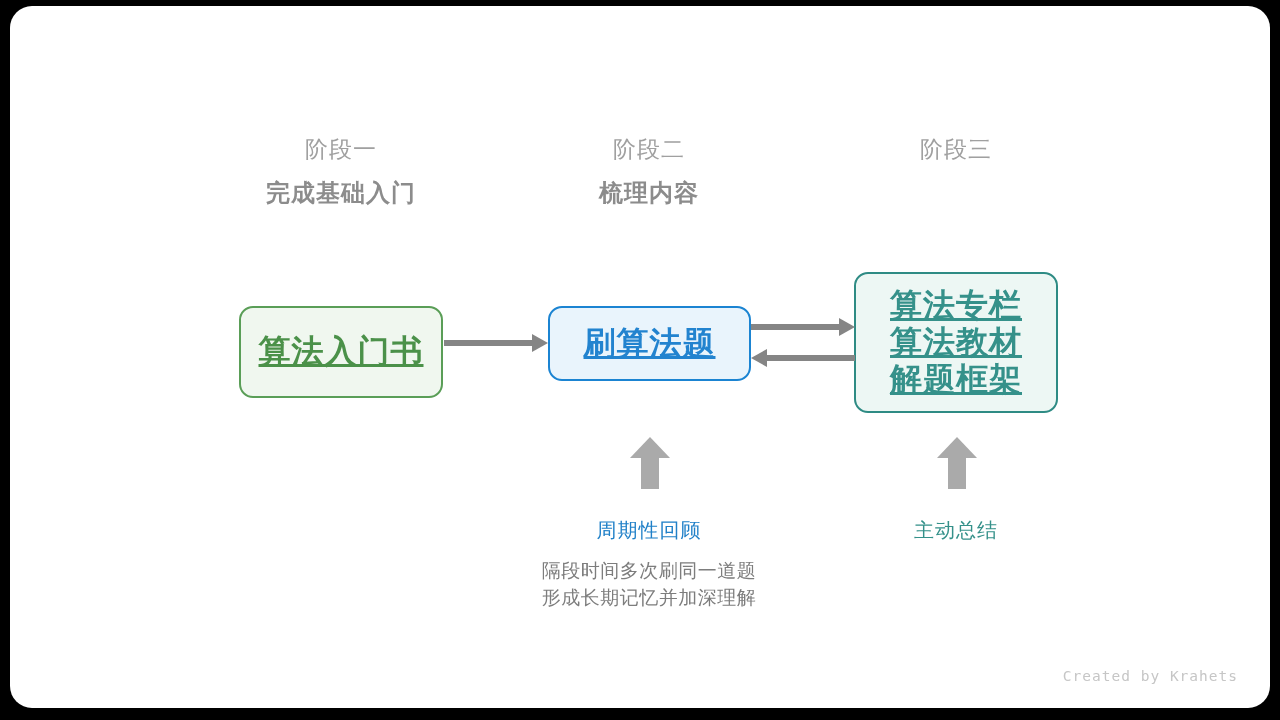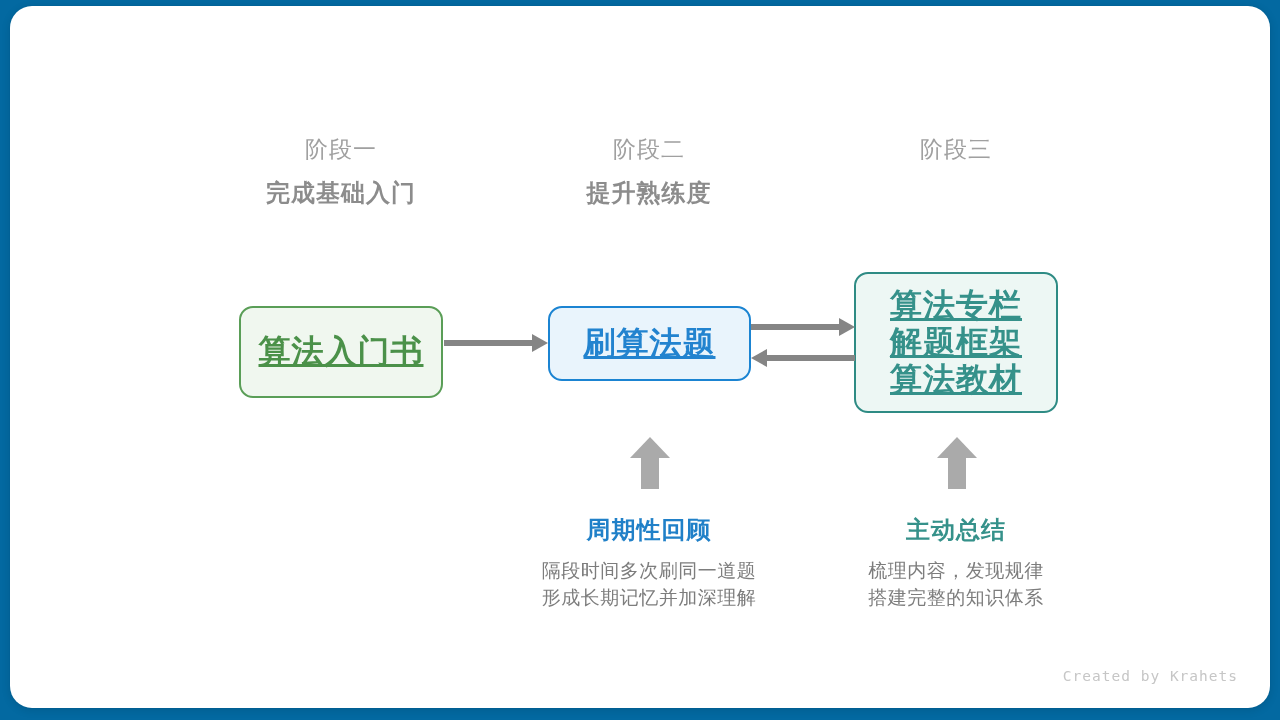--- a/index.html
+++ b/index.html
@@ -10,21 +10,21 @@
     width: 1280px;
     height: 720px;
     background: #ffffff;
     font-family: "Liberation Sans", "DejaVu Sans", sans-serif;
     overflow: hidden;
   }
   #canvas {
     position: relative;
     width: 1280px;
     height: 720px;
-    background: #0369a1;
+    background: #000000;
   }
   
   .card {
     position: absolute;
     left: 10px;
     top: 6px;
     width: 1260px;
     height: 702px;
     background: #ffffff;
     border-radius: 22px;
@@ -150,22 +150,22 @@
   #up-arrow-review  { left: 620px; top: 431px; }
   #up-arrow-summary { left: 927px; top: 431px; }
 
   
   .annot {
     position: absolute;
     width: 300px;
     text-align: center;
   }
   .annot .annot-title {
-    font-size: 24px;
-    font-weight: bold;
+    font-size: 20px;
+    font-weight: normal;
     line-height: 32px;
     letter-spacing: 1px;
   }
   .annot .annot-desc {
     font-size: 19px;
     color: #7d7d7d;
     line-height: 27px;
     letter-spacing: 0.5px;
     margin-top: 11px;
   }
@@ -190,38 +190,38 @@
 
 <div id="canvas">
   <div class="card">
 
     <div class="stage" id="stage-1">
       <div class="stage-num">阶段一</div>
       <div class="stage-title">完成基础入门</div>
     </div>
     <div class="stage" id="stage-2">
       <div class="stage-num">阶段二</div>
-      <div class="stage-title">提升熟练度</div>
+      <div class="stage-title">梳理内容</div>
     </div>
     <div class="stage" id="stage-3">
       <div class="stage-num">阶段三</div>
     </div>
 
     <div class="node" id="node-book">
       <div class="line">算法入门书</div>
     </div>
 
     <div class="node" id="node-practice">
       <div class="line">刷算法题</div>
     </div>
 
     <div class="node" id="node-resources">
       <div class="line">算法专栏</div>
+      <div class="line">算法教材</div>
       <div class="line">解题框架</div>
-      <div class="line">算法教材</div>
     </div>
 
     <div class="h-arrow right" id="arrow-book-practice">
       <div class="shaft"></div>
       <div class="head"></div>
     </div>
     <div class="h-arrow right" id="arrow-practice-res">
       <div class="shaft"></div>
       <div class="head"></div>
     </div>
@@ -242,22 +242,18 @@
     <div class="annot" id="annot-review">
       <div class="annot-title">周期性回顾</div>
       <div class="annot-desc">
         <div>隔段时间多次刷同一道题</div>
         <div>形成长期记忆并加深理解</div>
       </div>
     </div>
 
     <div class="annot" id="annot-summary">
       <div class="annot-title">主动总结</div>
-      <div class="annot-desc">
-        <div>梳理内容，发现规律</div>
-        <div>搭建完整的知识体系</div>
-      </div>
     </div>
 
     <div id="credit">Created by Krahets</div>
 
   </div>
 </div>
 
 </body></html>

